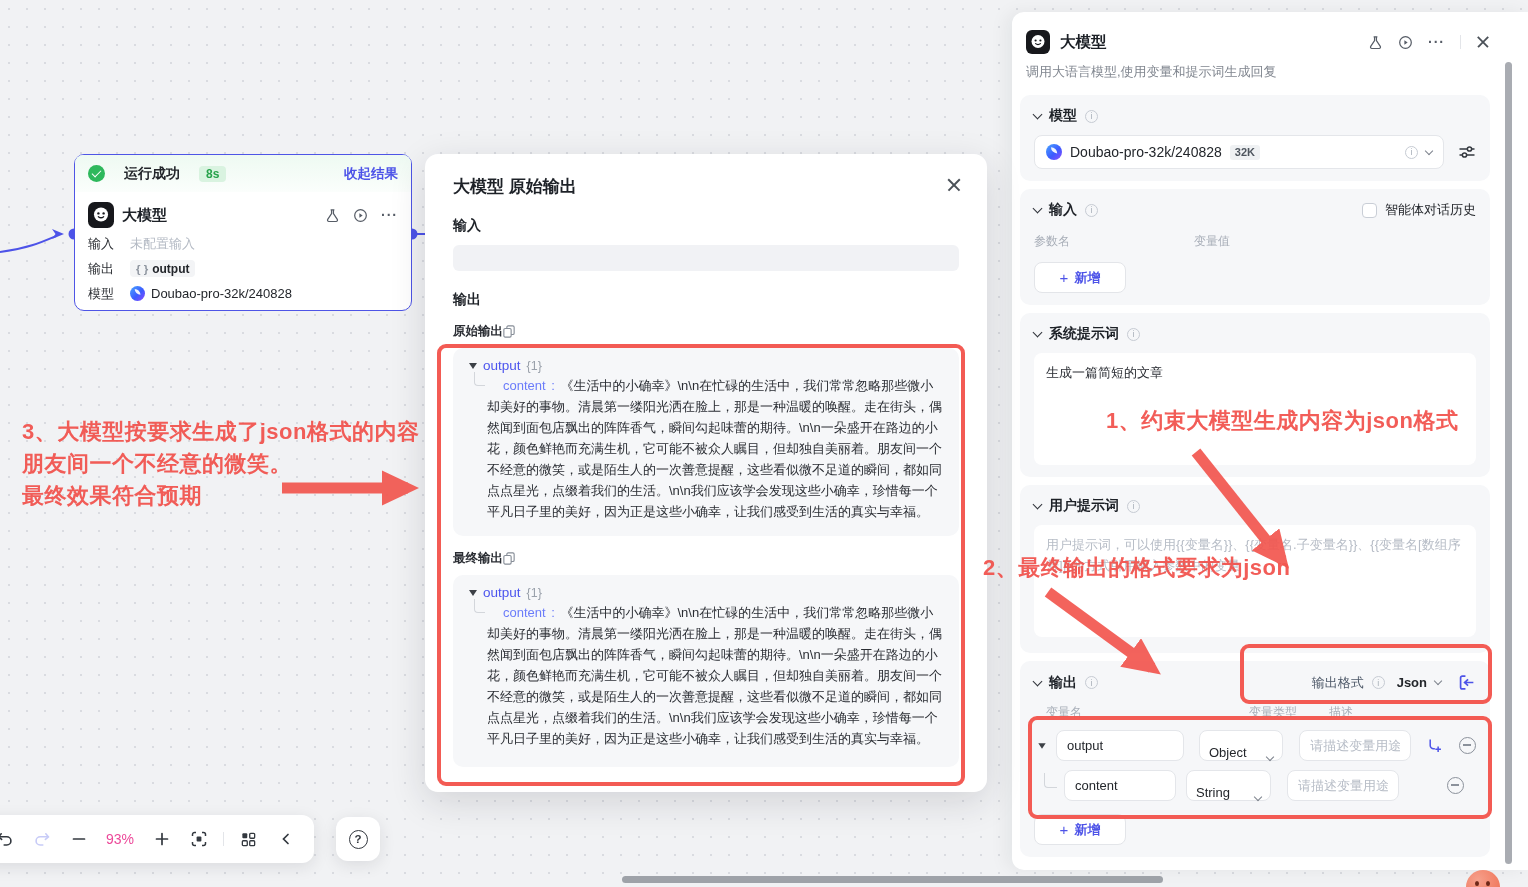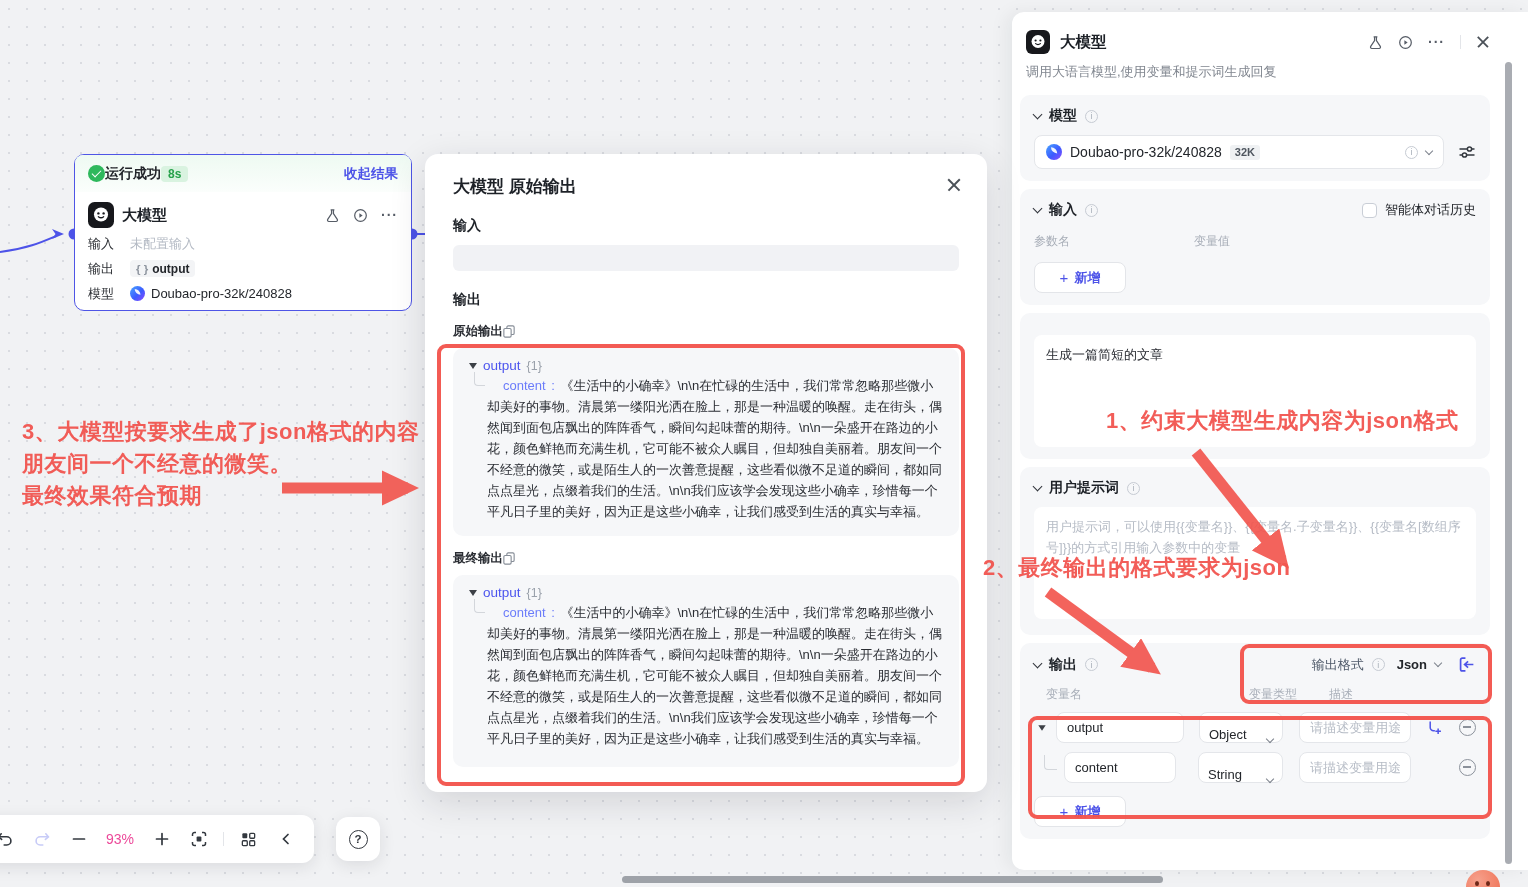--- a/index.html
+++ b/index.html
@@ -31,21 +31,21 @@
   .okc::after { content:""; position:absolute; left:4px; top:4.5px; width:8px; height:4px;
           border-left:1.8px solid #fff; border-bottom:1.8px solid #fff; transform:rotate(-45deg); }
   .elbow { width:13px; height:15px; border-left:1.4px solid #d3d6db; border-bottom:1.4px solid #d3d6db;
            border-bottom-left-radius:4px; flex:none; }
   .divv { width:1px; height:14px; background:#e3e5e9; }
 
   
   .node { left:74px; top:154px; width:338px; height:157px; background:#fff;
           border:1.8px solid #4e55e6; border-radius:10px; z-index:5; }
   .node-status { height:37px; background:linear-gradient(180deg,#eefaf2,#fbfefc);
-          border-radius:8px 8px 0 0; padding:0 13px; display:flex; align-items:center; gap:0; }
+          border-radius:8px 8px 0 0; padding:0 13px; display:flex; align-items:center; gap:19px; }
   .node-status .st { font-size:14px; font-weight:700; color:#23262b; }
   .dur { background:#d9f3e0; color:#27a24b; font-size:12px; font-weight:600;
          padding:1px 7px; border-radius:4px; }
   .collapse { margin-left:auto; color:#4d53e8; font-size:13.5px; font-weight:700; cursor:pointer; }
   .node-body { padding:7px 13px; }
   .ntitle-row { display:flex; align-items:center; height:32px; gap:8px; }
   .ntitle { font-size:15px; font-weight:700; color:#1d2127; }
   .nrow { display:flex; align-items:center; height:25px; font-size:13px; }
   .nrow .lb { width:42px; color:#2c2f34; flex:none; }
   .ph { color:#b4bac4; }
@@ -330,20 +330,25 @@
       <span style="width:160px">参数名</span>
       <span>变量值</span>
     </div>
     <div class="addbtn" style="margin-top:12px">
       <span class="plus">+</span>
       <span>新增</span>
     </div>
   </div>
 
   <div class="card">
+    <div class="c-head">
+      <span class="chev"></span>
+      <span class="c-title">系统提示词</span>
+      <span class="info"></span>
+    </div>
     <div class="wbox">
       <span>生成一篇简短的文章</span>
     </div>
   </div>
 
   <div class="card">
     <div class="c-head">
       <span class="chev"></span>
       <span class="c-title">用户提示词</span>
       <span class="info"></span>
@@ -382,21 +387,21 @@
       <input class="vin" style="margin-left: 16px; width: 112px;" placeholder="请描述变量用途">
       <svg width="17" height="17" viewBox="0 0 18 18" fill="none" stroke="#4d53e8" stroke-width="1.6" style="margin-left:15px">
         <path d="M4.5 2.5 v6.5 a3.5 3.5 0 0 0 3.5 3.5 h1.5"></path>
         <path d="M13 10 v6 M10 13 h6"></path>
       </svg>
       <span class="minus" style="margin-left:16px"></span>
     </div>
     <div class="vrow">
       <span class="elbow" style="margin-left:10px; margin-top:-10px"></span>
       <input class="vin" style="margin-left: 7px; width: 112px;" value="content">
-      <div class="vsel" style="margin-left:22px; width:85px">
+      <div class="vsel" style="margin-left:10px; width:85px">
         <span>String</span>
         <span class="chev gray" style="margin-left:auto"></span>
       </div>
       <input class="vin" style="margin-left: 16px; width: 112px;" placeholder="请描述变量用途">
       <span class="minus" style="margin-left:48px"></span>
     </div>
     <div class="addbtn" style="margin-top:13px">
       <span class="plus">+</span>
       <span>新增</span>
     </div>

